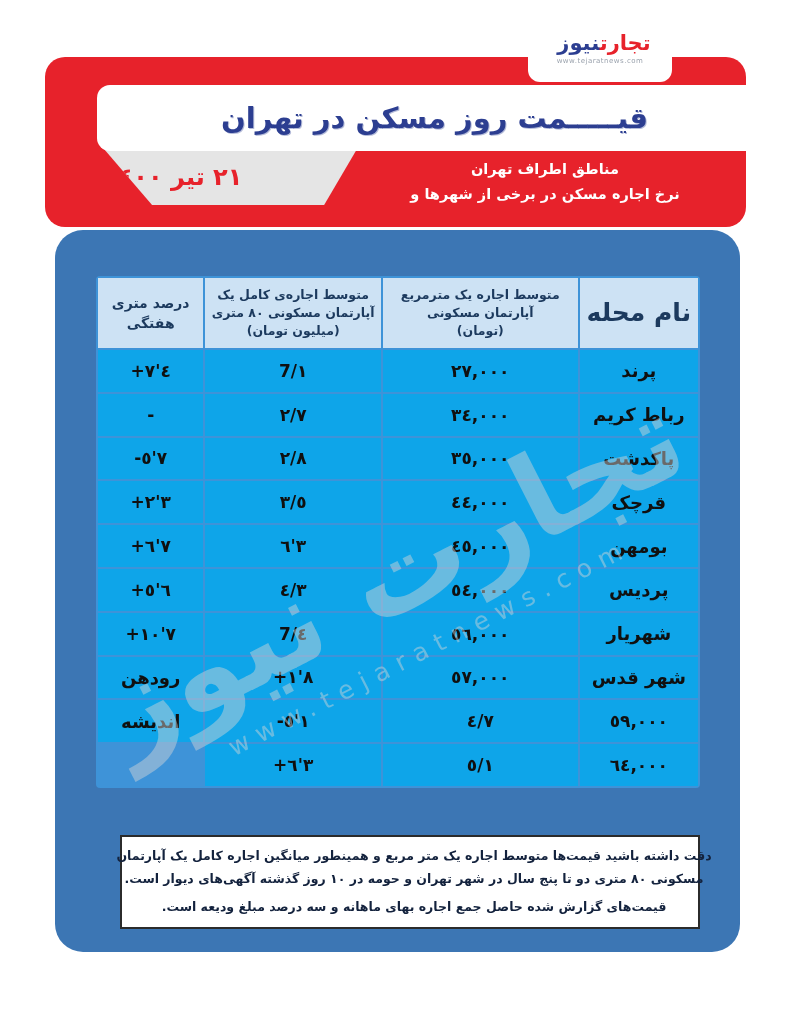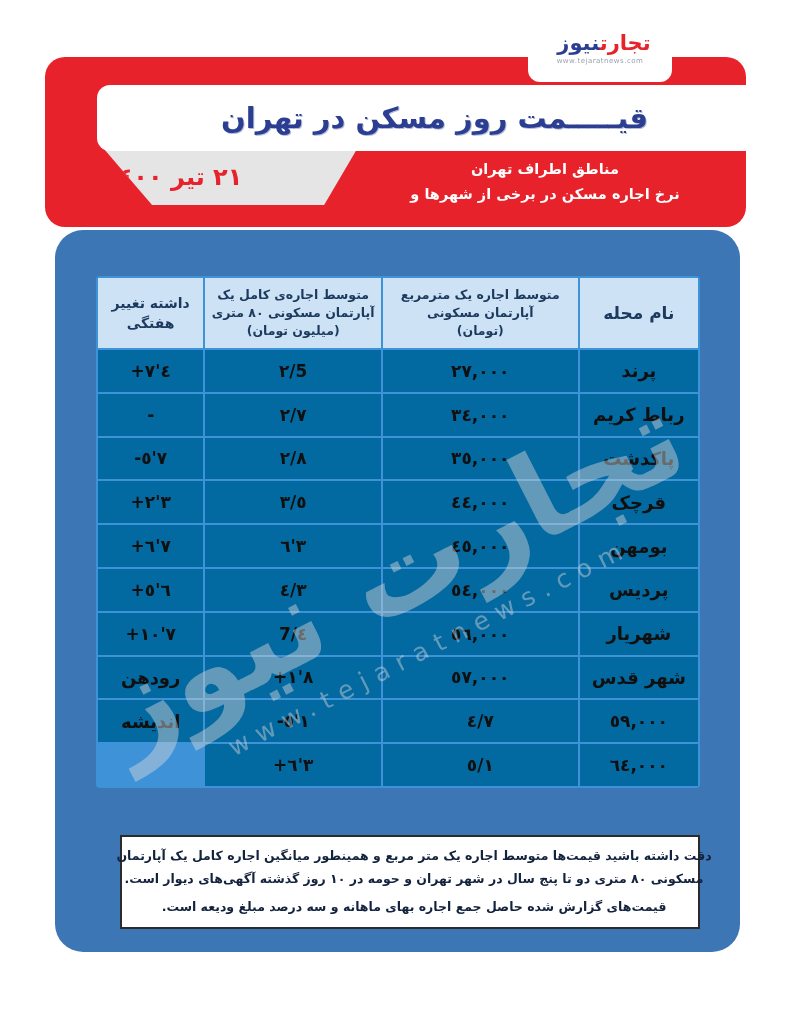--- a/index.html
+++ b/index.html
@@ -27,24 +27,24 @@
     font-size:14.5px;font-weight:bold;direction:rtl;line-height:1.75;z-index:2;}
   
   .blue-panel{position:absolute;left:55px;top:230px;width:685px;height:722px;
     background:#3c76b4;border-radius:28px;}
   
   .rent-table{position:absolute;left:96px;top:276px;width:604px;height:512px;
     background:#3e93d8;border-radius:4px;padding:2px;box-sizing:border-box;
     display:grid;direction:rtl;gap:2px;
     grid-template-columns:118fr 194fr 175fr 105fr;
     grid-template-rows:70px repeat(10,1fr);z-index:2;}
-  .cell{background:#0369a1;display:flex;align-items:center;justify-content:center;overflow:hidden;}
+  .cell{background:#0ea5e9;display:flex;align-items:center;justify-content:center;overflow:hidden;}
   .th{background:#cde2f4;color:#1c3a5e;font-weight:bold;text-align:center;
     font-size:12.5px;line-height:1.45;white-space:pre-line;direction:rtl;}
-  .th.name-h{font-size:17px;}
+  .th.name-h{font-size:25px;}
   .th.change-h{font-size:14px;}
   .td-name{font-size:18px;font-weight:bold;color:#101010;direction:rtl;}
   .td-num{font-size:17px;font-weight:bold;color:#101010;}
   .td-num bdo{unicode-bidi:bidi-override;}
   
   .watermark{position:absolute;left:40px;top:380px;width:720px;height:420px;z-index:3;
     pointer-events:none;display:flex;flex-direction:column;align-items:center;justify-content:center;
     transform:rotate(-27deg);opacity:.45;}
   .wm-brand{font-size:118px;font-weight:bold;color:#d7d7d7;direction:rtl;white-space:nowrap;line-height:1;}
   .wm-url{font-size:25px;color:#d7d7d7;letter-spacing:9px;margin-top:10px;white-space:nowrap;}
@@ -83,29 +83,29 @@
 <div class="blue-panel"></div>
 
 <div class="rent-table">
   <div class="cell th name-h">نام محله</div>
   <div class="cell th">متوسط اجاره یک مترمربع
 آپارتمان مسکونی
 (تومان)</div>
   <div class="cell th">متوسط اجاره‌ی کامل یک
 آپارتمان مسکونی ٨٠ متری
 (میلیون تومان)</div>
-  <div class="cell th change-h">داشته تغییر
+  <div class="cell th change-h">درصد متری
 هفتگی</div>
 
 <div class="cell td-name">پرند</div>
     <div class="cell td-num">
       <bdo dir="ltr">٢٧,٠٠٠</bdo>
     </div>
     <div class="cell td-num">
-      <bdo dir="ltr">٢/5</bdo>
+      <bdo dir="ltr">7/١</bdo>
     </div>
     <div class="cell td-num">
       <bdo dir="ltr">+٧'٤</bdo>
     </div>
     <div class="cell td-name">رباط کریم</div>
     <div class="cell td-num">
       <bdo dir="ltr">٣٤,٠٠٠</bdo>
     </div>
     <div class="cell td-num">
       <bdo dir="ltr">٢/٧</bdo>

